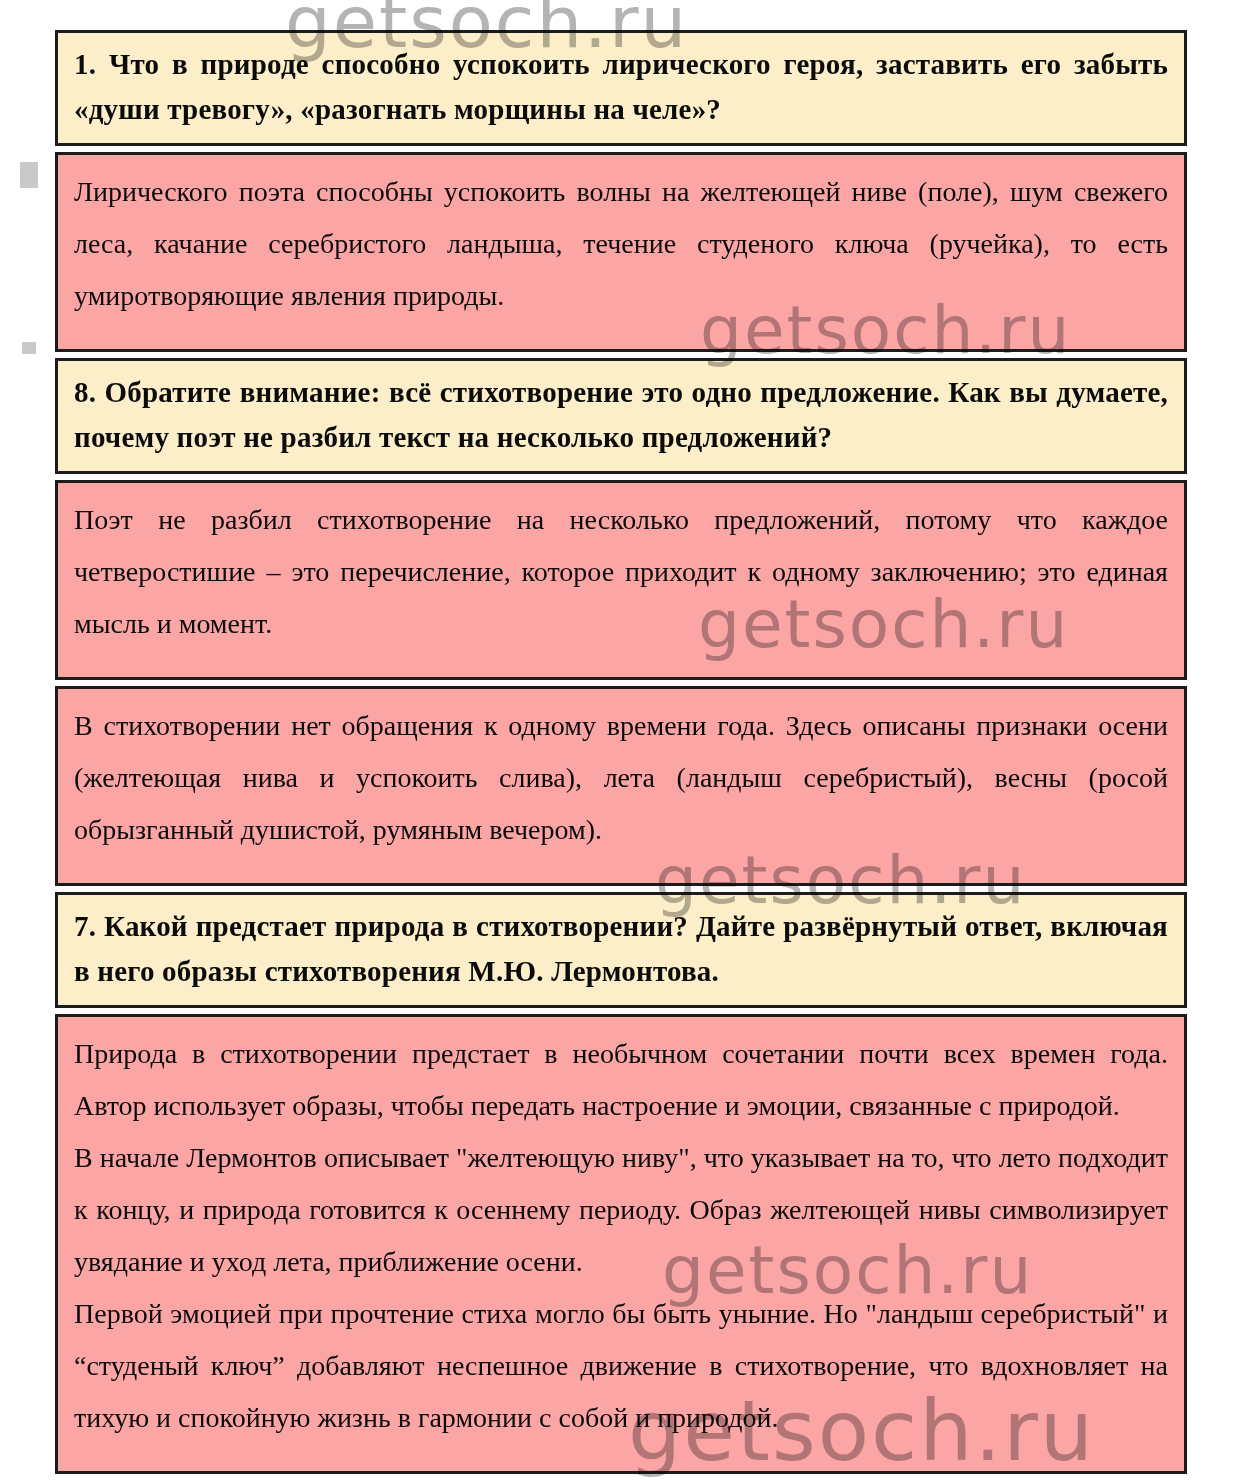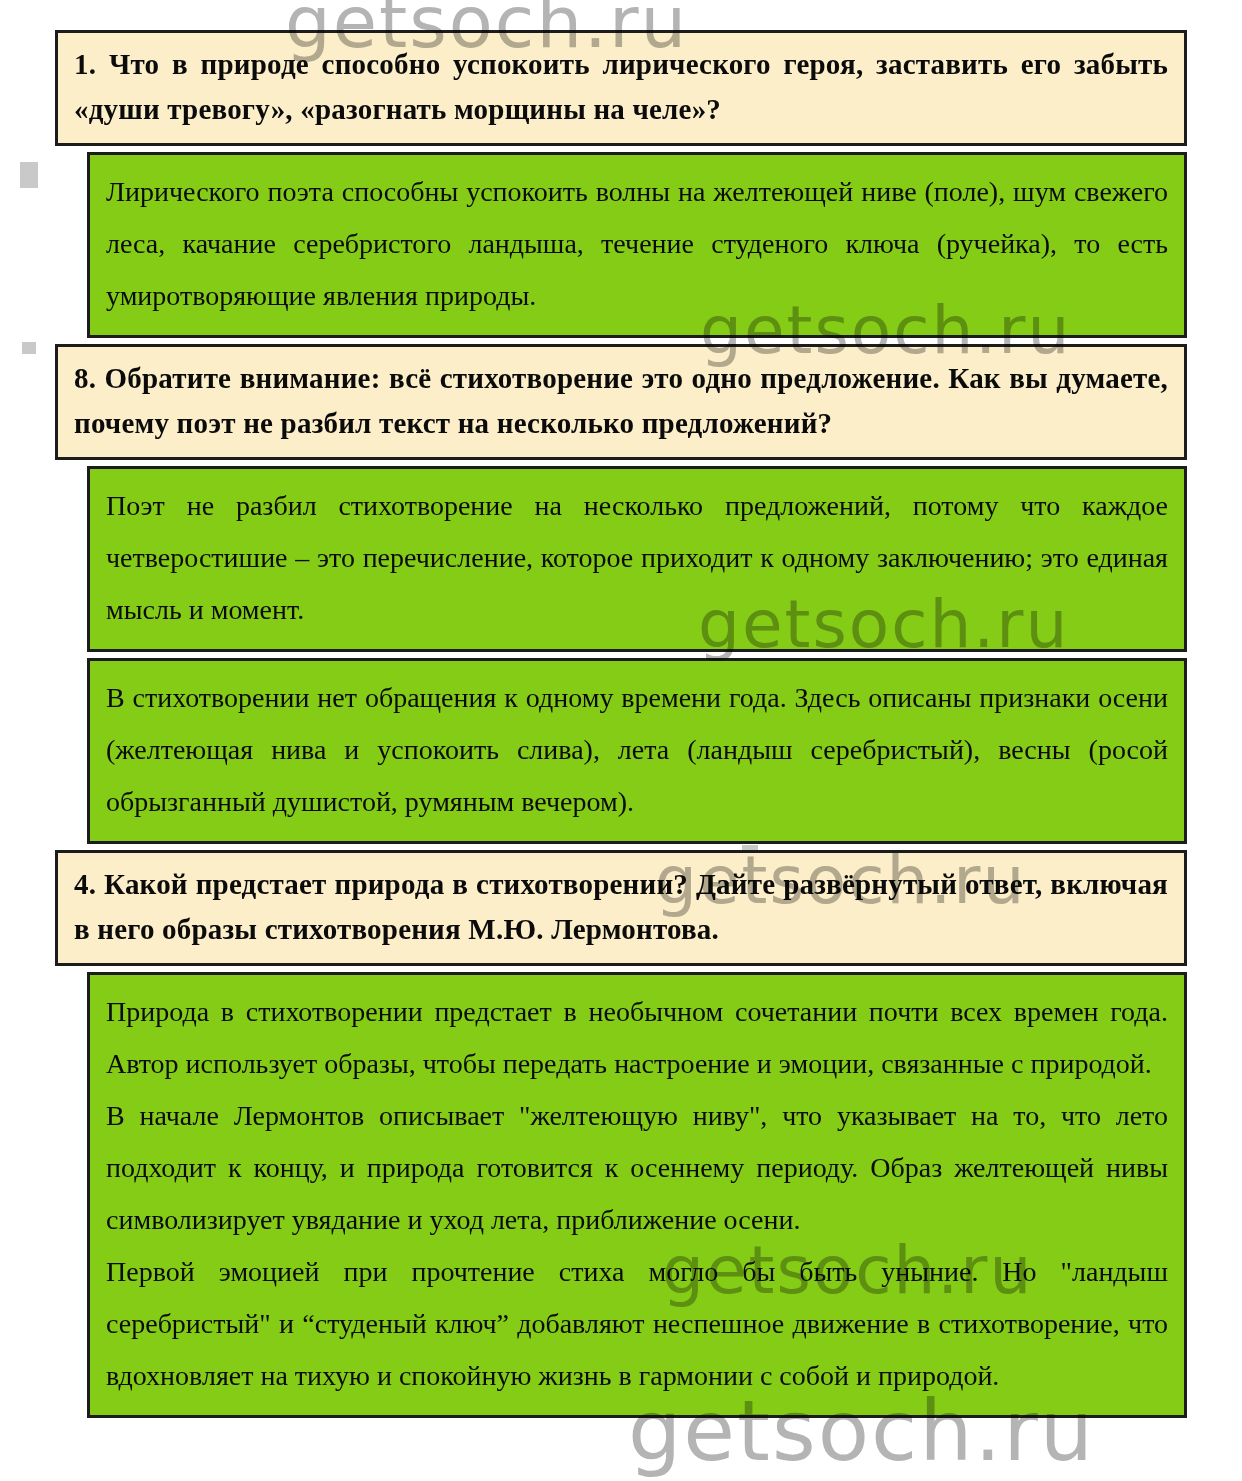--- a/index.html
+++ b/index.html
@@ -28,23 +28,22 @@
     border: 3px solid var(--border-color, #1c1c1c);
     margin-bottom: 6px;
     position: relative;
     z-index: 2;
   }
   .row.question {
     background: var(--question-bg, #fbeec9);
     padding: 9px 16px 11px 16px;
   }
   .row.answer {
-    background: #84cc16;
-    padding: 11px 16px 13px 16px;
-    margin-left: 32px;
+    background: #fca5a5;
+    padding: 11px 16px 27px 16px;
   }
   .row p {
     margin: 0;
     text-align: justify;
     color: #0b0b0b;
   }
   .row.question p {
     font-weight: bold;
     font-size: 29px;
     line-height: 45px;
@@ -109,21 +108,21 @@
       <div class="row question">
         <p>8. Обратите внимание: всё стихотворение это одно предложение. Как вы думаете, почему поэт не разбил текст на несколько предложений?</p>
       </div>
       <div class="row answer">
         <p>Поэт не разбил стихотворение на несколько предложений, потому что каждое четверостишие – это перечисление, которое приходит к одному заключению; это единая мысль и момент.</p>
       </div>
       <div class="row answer">
         <p>В стихотворении нет обращения к одному времени года. Здесь описаны признаки осени (желтеющая нива и успокоить слива), лета (ландыш серебристый), весны (росой обрызганный душистой, румяным вечером).</p>
       </div>
       <div class="row question">
-        <p>4. Какой предстает природа в стихотворении? Дайте развёрнутый ответ, включая в него образы стихотворения М.Ю. Лермонтова.</p>
+        <p>7. Какой предстает природа в стихотворении? Дайте развёрнутый ответ, включая в него образы стихотворения М.Ю. Лермонтова.</p>
       </div>
       <div class="row answer">
         <p>Природа в стихотворении предстает в необычном сочетании почти всех времен года. Автор использует образы, чтобы передать настроение и эмоции, связанные с природой.</p>
         <p>В начале Лермонтов описывает "желтеющую ниву", что указывает на то, что лето подходит к концу, и природа готовится к осеннему периоду. Образ желтеющей нивы символизирует увядание и уход лета, приближение осени.</p>
         <p>Первой эмоцией при прочтение стиха могло бы быть уныние. Но "ландыш серебристый" и “студеный ключ” добавляют неспешное движение в стихотворение, что вдохновляет на тихую и спокойную жизнь в гармонии с собой и природой.</p>
       </div>
     </div>
 
 </div>
 

